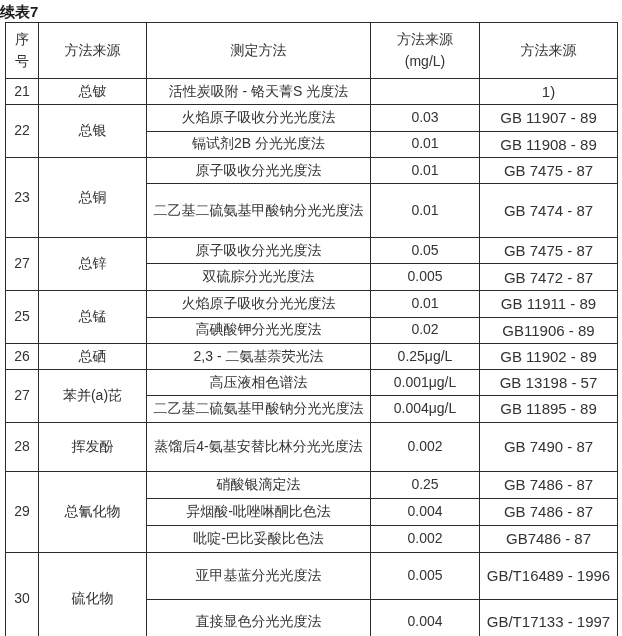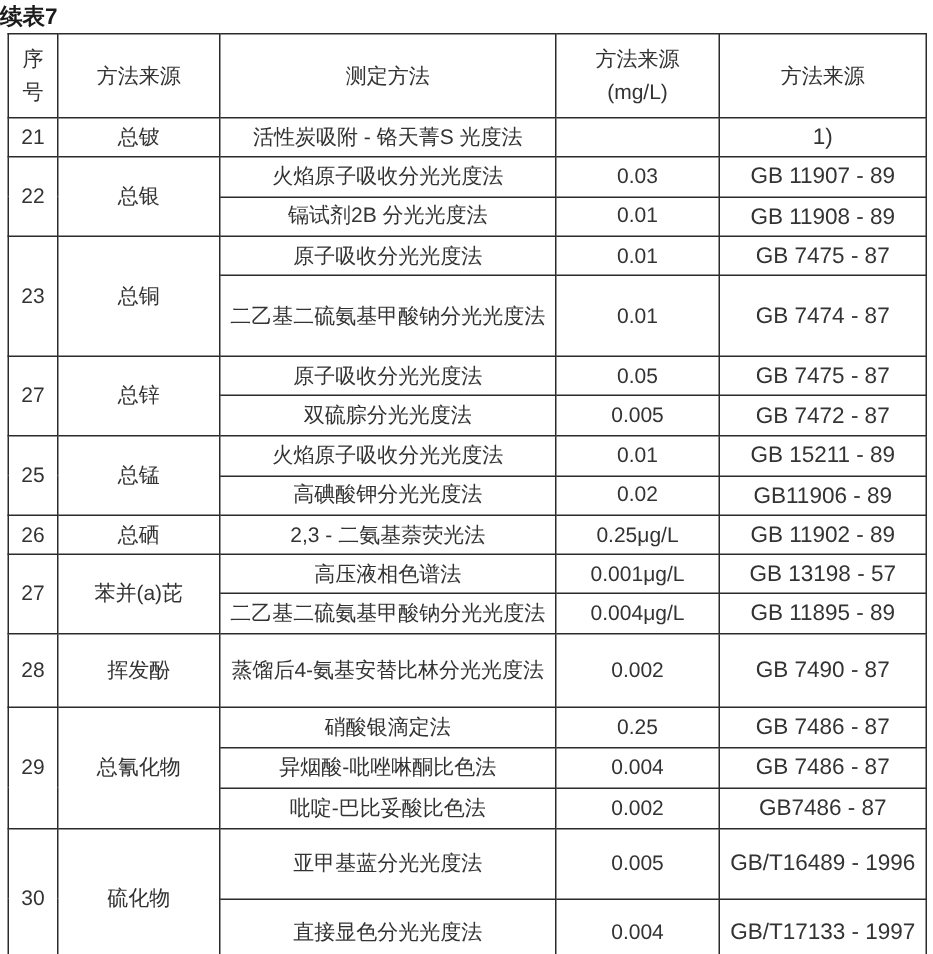--- a/index.html
+++ b/index.html
@@ -116,21 +116,21 @@
       <tr style="height: 27px;">
         <td class="c-method">双硫腙分光光度法</td>
         <td>0.005</td>
         <td class="c-source">GB 7472 - 87</td>
       </tr>
       <tr style="height: 26px; margin-top: 12px;">
         <td rowspan="2">25</td>
         <td rowspan="2">总锰</td>
         <td class="c-method">火焰原子吸收分光光度法</td>
         <td>0.01</td>
-        <td class="c-source">GB 15211 - 89</td>
+        <td class="c-source">GB 11911 - 89</td>
       </tr>
       <tr style="height: 26px;">
         <td class="c-method">高碘酸钾分光光度法</td>
         <td>0.02</td>
         <td class="c-source">GB11906 - 89</td>
       </tr>
       <tr style="height: 14px;">
         <td rowspan="1">26</td>
         <td rowspan="1">总硒</td>
         <td class="c-method">2,3 - 二氨基萘荧光法</td>

